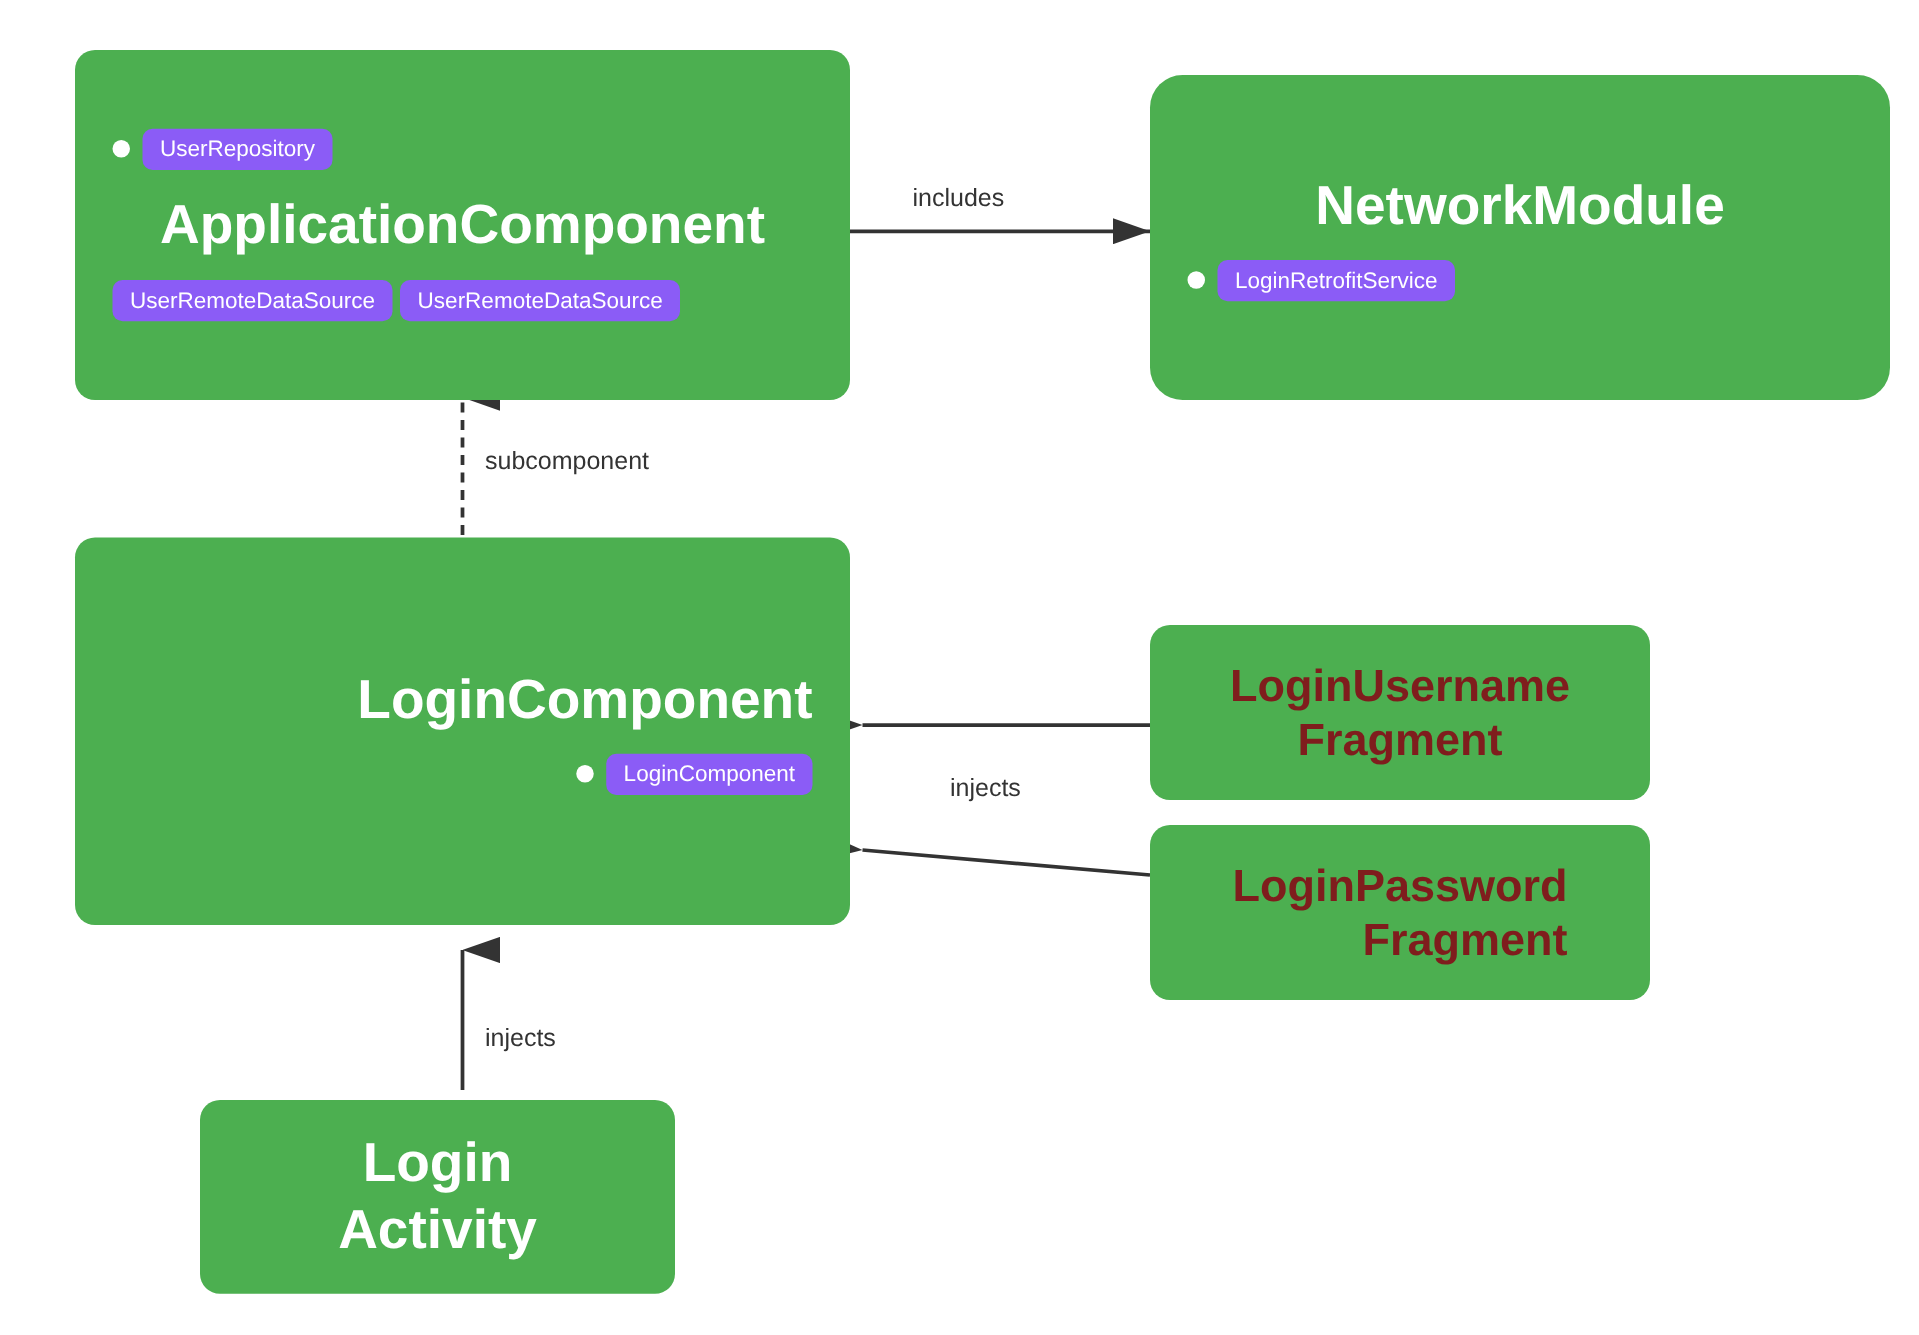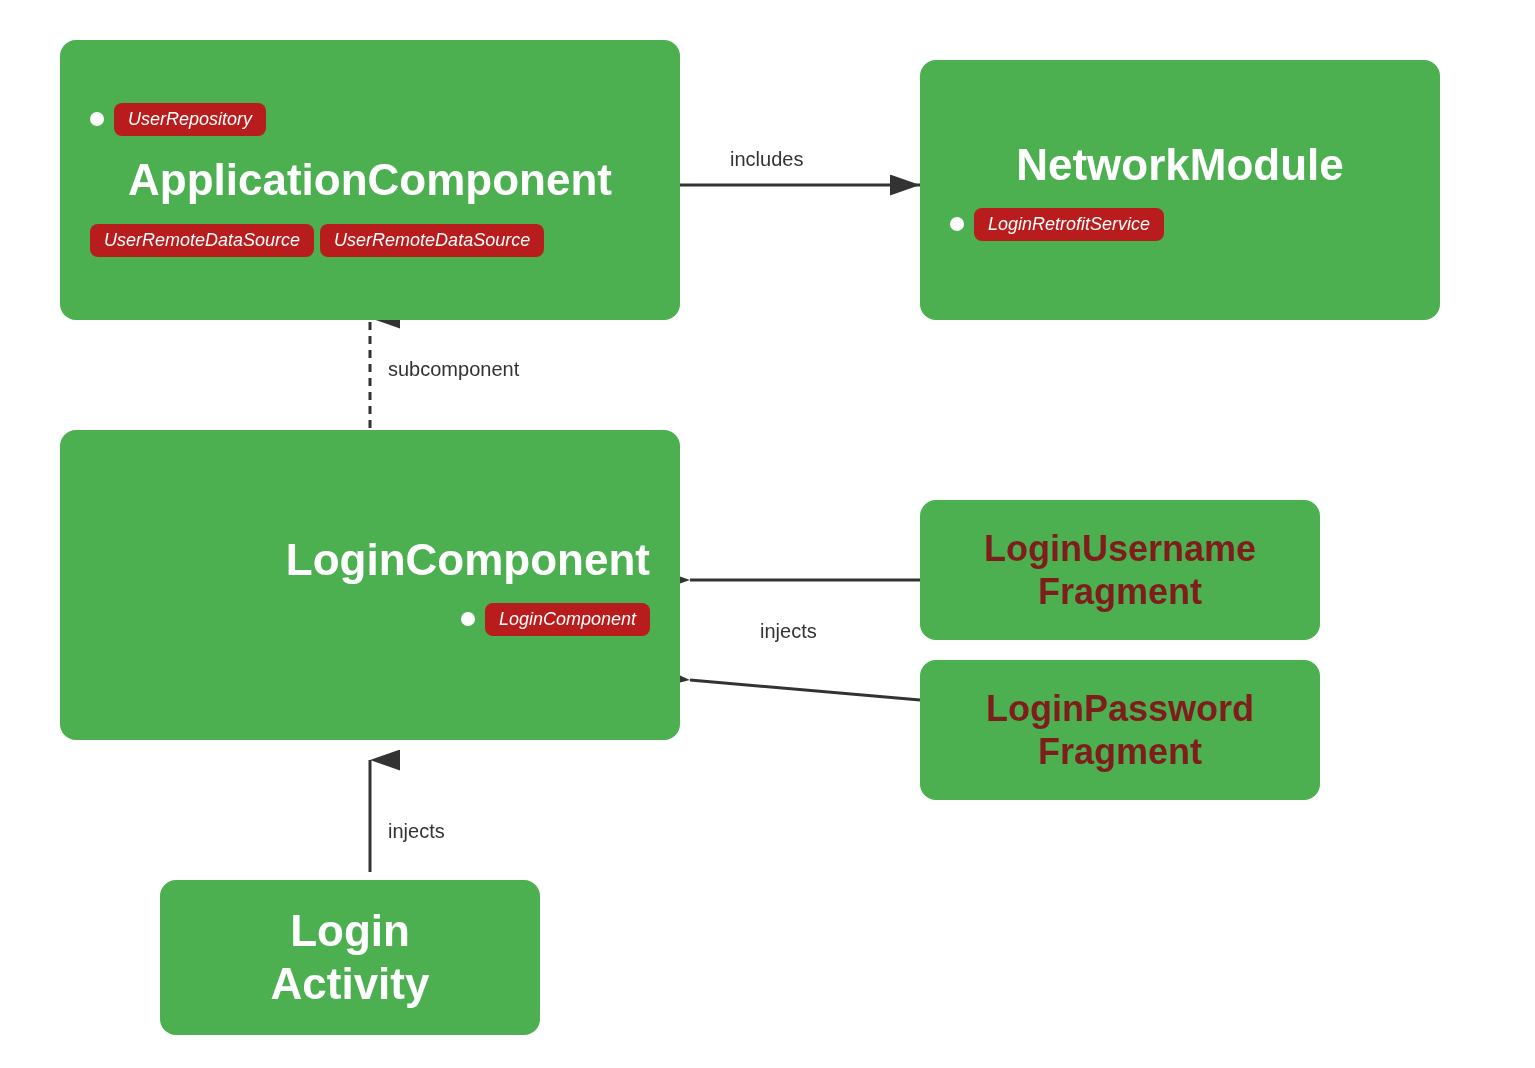--- a/index.html
+++ b/index.html
@@ -24,28 +24,27 @@
       background: #4caf50;
       border-radius: 16px;
       display: flex;
       flex-direction: column;
       align-items: center;
       justify-content: center;
     }
 
     
     .dark-badge {
-      background: #b91c1c;
+      background: #8b5cf6;
       color: #ffffff;
       border-radius: 8px;
       padding: 6px 14px;
       font-size: 18px;
       font-weight: 500;
       white-space: nowrap;
-      font-style: italic;
     }
 
     .box-title {
       color: #7f1d1d;
       font-size: 36px;
       font-weight: 700;
       text-align: center;
       line-height: 1.2;
     }
 
@@ -124,21 +123,21 @@
     <div style="width: 100%; text-align: center;">
       <span class="box-title-large">ApplicationComponent</span>
     </div>
 
     <div style="display: flex; gap: 6px; margin-top: 4px;">
       <span class="dark-badge">UserRemoteDataSource</span>
       <span class="dark-badge">UserRemoteDataSource</span>
     </div>
   </div>
 
-  <div class="green-box" style="left: 920px; top: 60px; width: 520px; height: 260px; align-items: flex-start; padding: 20px 30px; gap: 16px; flex-direction: column;">
+  <div class="green-box" style="left: 920px; top: 60px; width: 592px; height: 260px; align-items: flex-start; padding: 20px 30px; gap: 16px; flex-direction: column; border-radius: 26px;">
     <div style="width: 100%; text-align: center;">
       <span class="box-title-large">NetworkModule</span>
     </div>
     <div style="display: flex; align-items: center; gap: 10px;">
       <div class="white-dot" style="position: relative; flex-shrink: 0;"></div>
       <span class="dark-badge">LoginRetrofitService</span>
     </div>
   </div>
 
   <div class="arrow-label" style="left: 730px; top: 148px;">includes</div>
@@ -153,21 +152,21 @@
     </div>
   </div>
 
   <div class="arrow-label" style="left: 760px; top: 620px;">injects</div>
 
   <div class="green-box" style="left: 920px; top: 500px; width: 400px; height: 140px; align-items: center; justify-content: center;">
     <span class="box-title" style="text-align: center;">LoginUsername<br>Fragment</span>
   </div>
 
   <div class="green-box" style="left: 920px; top: 660px; width: 400px; height: 140px; align-items: center; justify-content: center;">
-    <span class="box-title" style="text-align: center;">LoginPassword<br>Fragment</span>
+    <span class="box-title" style="text-align: right;">LoginPassword<br>Fragment</span>
   </div>
 
   <div class="arrow-label" style="left: 388px; top: 820px;">injects</div>
 
   <div class="green-box" style="left: 160px; top: 880px; width: 380px; height: 155px; align-items: center; justify-content: center;">
     <span class="box-title-large" style="text-align: center;">Login<br>Activity</span>
   </div>
 
 </div>
 

